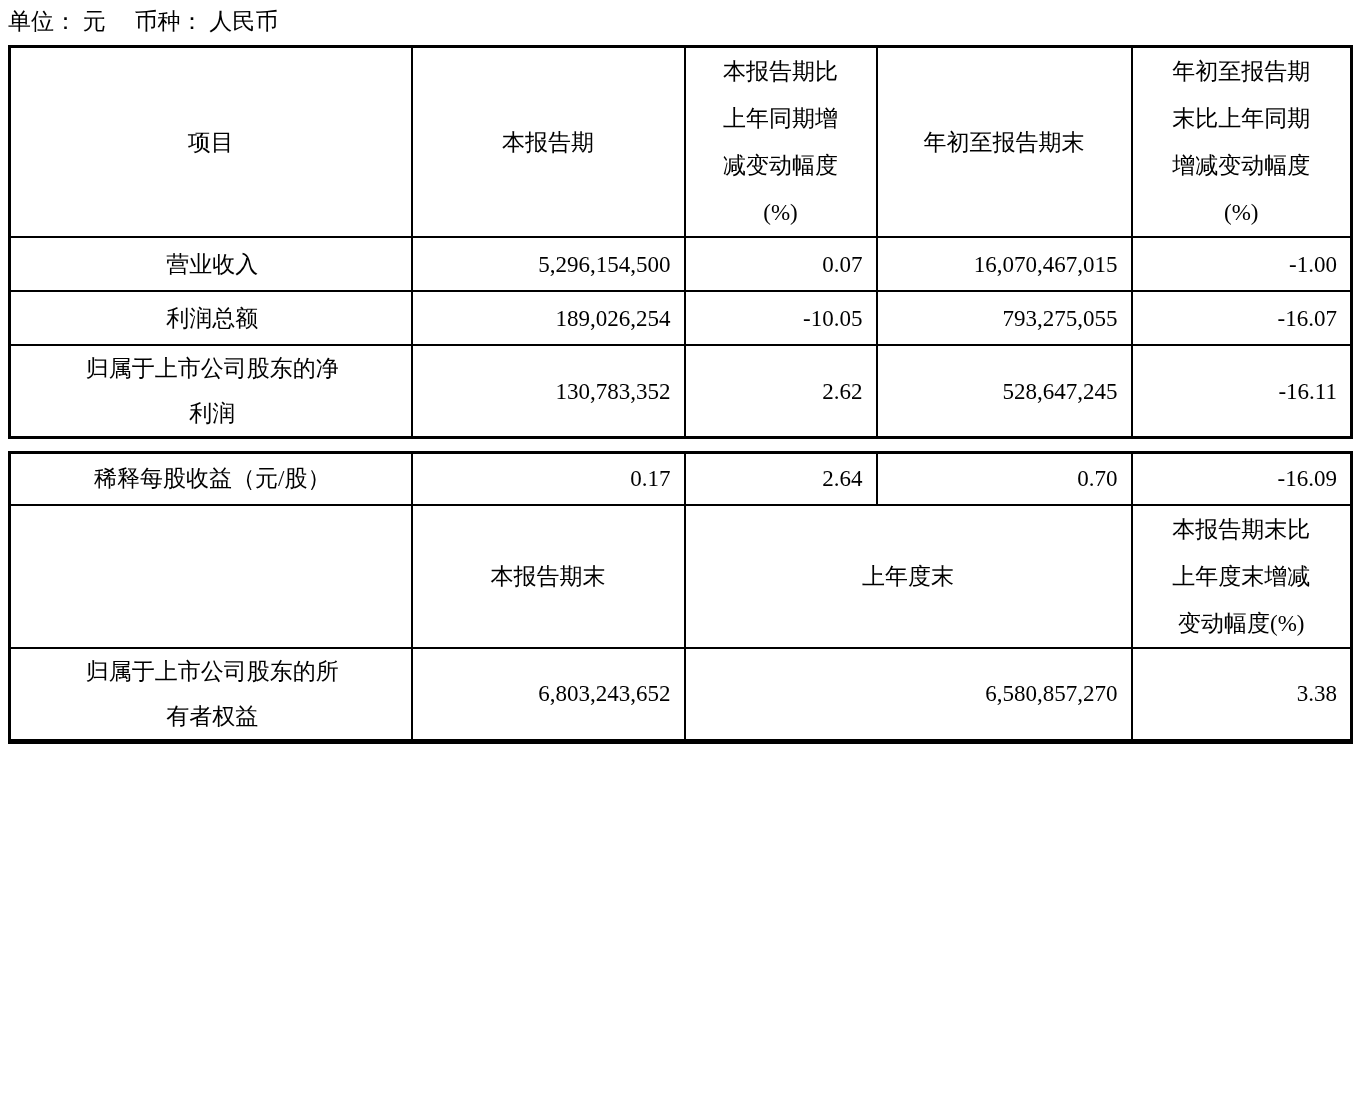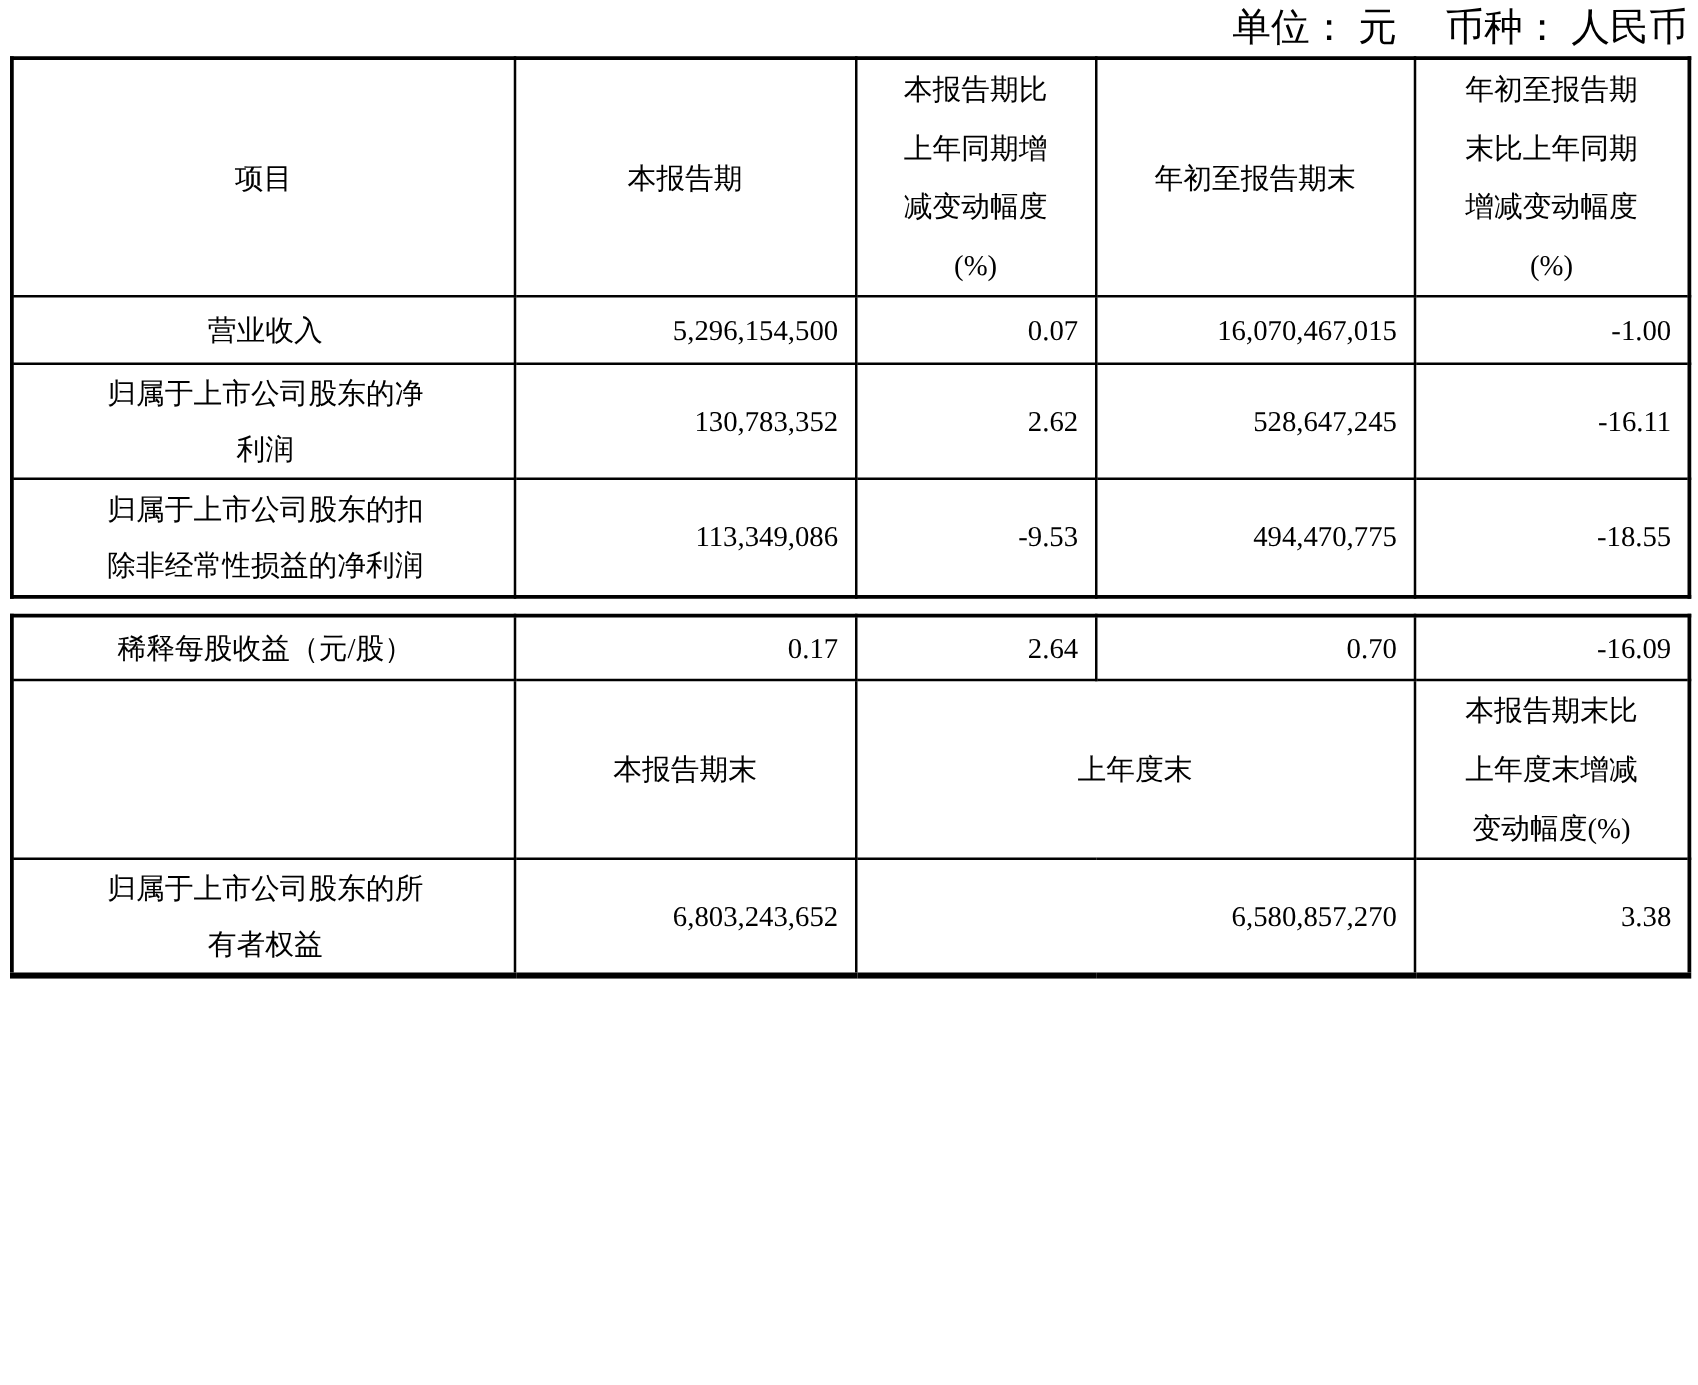--- a/index.html
+++ b/index.html
@@ -8,23 +8,23 @@
     background: #ffffff;
     color: #000000;
     font-family: "Liberation Serif", "DejaVu Serif", serif;
   }
   .page {
     width: 1342px;
     margin: 0 0 0 8px;
     padding-top: 2px;
   }
   .unit-line {
-    font-size: 31px;
+    font-size: 23px;
     line-height: 40px;
-    text-align: right;
+    text-align: left;
     height: 43px;
     white-space: pre;
   }
   table.fin-table {
     border-collapse: collapse;
     table-layout: fixed;
     width: 1342px;
     border: 3px solid #000;
   }
   table.t2 { margin-top: 12px; }
@@ -95,35 +95,34 @@
 增减变动幅度
 (%)</th>
       </tr>
       <tr class="h54">
         <td class="lbl">营业收入</td>
         <td class="num">5,296,154,500</td>
         <td class="num">0.07</td>
         <td class="num">16,070,467,015</td>
         <td class="num">-1.00</td>
       </tr>
+      <tr class="h54">
+        <td class="lbl">利润总额</td>
+        <td class="num">189,026,254</td>
+        <td class="num">-10.05</td>
+        <td class="num">793,275,055</td>
+        <td class="num">-16.07</td>
+      </tr>
       <tr class="h90">
         <td class="lbl">归属于上市公司股东的净
 利润</td>
         <td class="num">130,783,352</td>
         <td class="num">2.62</td>
         <td class="num">528,647,245</td>
         <td class="num">-16.11</td>
-      </tr>
-      <tr class="h94">
-        <td class="lbl">归属于上市公司股东的扣
-除非经常性损益的净利润</td>
-        <td class="num">113,349,086</td>
-        <td class="num">-9.53</td>
-        <td class="num">494,470,775</td>
-        <td class="num">-18.55</td>
       </tr>
     </tbody>
   </table>
 
   <table class="fin-table t2">
     <colgroup>
         <col class="c1">
         <col class="c2">
         <col class="c3">
         <col class="c4">

